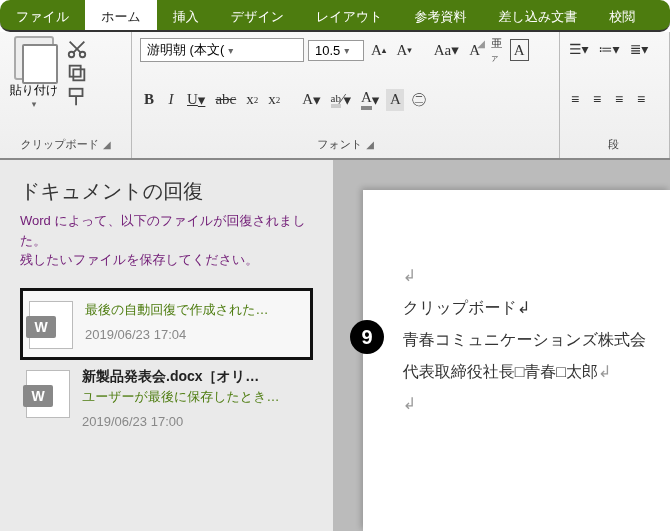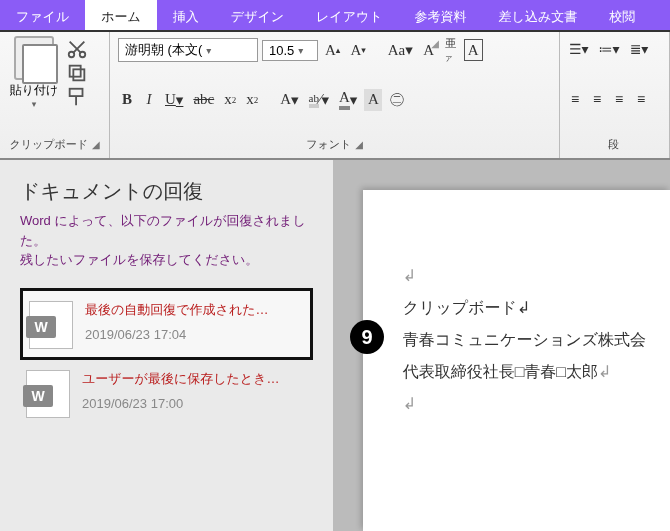--- a/index.html
+++ b/index.html
@@ -1,24 +1,24 @@
 <!DOCTYPE html>
 <html><head>
 <meta charset="utf-8">
 <style>
   * { box-sizing: border-box; margin: 0; padding: 0; }
   body { font-family: "Yu Gothic", "Meiryo", sans-serif; font-size: 12px; width: 670px; height: 531px; overflow: hidden; background: #fff; }
-  .menubar { display: flex; background: #8b5cf6; color: #fff; height: 32px; border-bottom: 2px solid #333; }
+  .menubar { display: flex; background: #4d7c0f; color: #fff; height: 32px; border-bottom: 2px solid #333; border-radius: 10px; }
   .menubar .tab { padding: 8px 16px; font-size: 13px; cursor: pointer; }
   .menubar .tab.active { background: #fff; color: #222; }
   .ribbon { display: flex; background: linear-gradient(#f8f8f8, #eee); border-bottom: 2px solid #888; height: 128px; }
   .group { border-right: 1px solid #bbb; padding: 4px 8px; display: flex; flex-direction: column; justify-content: space-between; }
   .group-label { text-align: center; font-size: 11px; color: #444; padding: 2px 0; }
   .group-label .lnch { font-size: 10px; color: #777; margin-left: 4px; }
-  .clip { width: 110px; }
+  .clip { width: 132px; }
   .clip-top { display: flex; gap: 6px; align-items: flex-start; }
   .paste { width: 52px; text-align: center; }
   .paste-icon { width: 40px; height: 44px; margin: 0 auto; border: 2px solid #aaa; border-radius: 3px; position: relative; background: #eee; }
   .paste-icon::before { content:""; position:absolute; top:6px; left:6px; right:-6px; bottom:-6px; background:#fff; border:2px solid #888; border-radius:2px; }
   .paste-lbl { font-size: 12px; margin-top: 2px; }
   .clip-side svg { width: 22px; height: 22px; display: block; margin: 2px 0; }
   .font-group { flex: 1; min-width: 400px; }
   .font-row { display: flex; align-items: center; gap: 4px; padding: 2px 0; }
   .combo { border: 1px solid #999; background: #fff; padding: 2px 6px; display: flex; align-items: center; font-size: 13px; }
   .combo .dd { margin-left: 4px; font-size: 10px; color: #666; }
@@ -31,21 +31,21 @@
   .content { display: flex; height: calc(531px - 160px); }
   .recovery { width: 352px; background: #eaeaea; padding: 18px 20px; }
   .recovery-title { font-size: 20px; color: #333; margin-bottom: 6px; }
   .recovery-msg { font-size: 13px; color: #701a75; line-height: 1.5; margin-bottom: 18px; }
   .rec-item { display: flex; gap: 12px; padding: 8px 6px; align-items: flex-start; }
   .rec-item.selected { border: 3px solid #111; background: #f7f7f7; }
   .rec-icon { width: 44px; height: 48px; background: #fff; border: 1px solid #bbb; position: relative; flex-shrink: 0; margin-top: 2px; }
   .rec-icon .w { position:absolute; left:-4px; top:14px; width:30px; height:22px; background:#888; color:#fff; font-weight:bold; font-size:14px; display:flex; align-items:center; justify-content:center; border-radius:2px; }
   .rec-text { flex: 1; overflow: hidden; }
   .rec-name { font-size: 14px; font-weight: bold; color: #222; white-space: nowrap; overflow: hidden; text-overflow: ellipsis; }
-  .rec-desc { font-size: 13px; color: #b91c1c; white-space: nowrap; overflow: hidden; text-overflow: ellipsis; margin-top: 2px; }
+  .rec-desc { font-size: 13px; color: #4d7c0f; white-space: nowrap; overflow: hidden; text-overflow: ellipsis; margin-top: 2px; }
   .rec-time { font-size: 13px; color: #888; margin-top: 8px; }
   .callout { position: absolute; left: 350px; top: 320px; width: 34px; height: 34px; border-radius: 50%; background: #000; color: #fff; display: flex; align-items: center; justify-content: center; font-size: 20px; font-weight: bold; }
   .doc { flex: 1; background: #bbb; padding: 30px 0 0 30px; }
   .page { background: #fff; width: 100%; height: 100%; padding: 70px 24px 0 40px; font-family: "Yu Mincho", serif; font-size: 16px; color: #333; line-height: 2; box-shadow: -2px -2px 6px rgba(0,0,0,0.2); }
   .page .line { white-space: nowrap; }
   .para-mark { color: #999; }
 </style>
 </head>
 <body>
 
@@ -82,21 +82,21 @@
             <rect x="4" y="3" width="14" height="8"></rect>
             <path d="M11 11v10"></path>
           </svg>
       </div>
     </div>
     <div class="group-label"><span>クリップボード</span><span class="lnch">◢</span></div>
   </div>
 
   <div class="group font-group">
     <div class="font-row">
-      <div class="combo" style="width:140px">
+      <div class="combo" style="width:164px">
           <span>游明朝 (本文(</span>
           <span class="dd">▾</span>
         </div>
       <div class="combo" style="width:56px">
           <span>10.5</span>
           <span class="dd">▾</span>
         </div>
       <span class="rbtn">A<sup>▴</sup></span>
       <span class="rbtn">A<sup>▾</sup></span>
       <span style="width:8px"></span>
@@ -158,20 +158,21 @@
       <div class="rec-text">
         <div class="rec-desc">最後の自動回復で作成された…</div>
         <div class="rec-time">2019/06/23 17:04</div>
       </div>
     </div>
     <div class="rec-item">
       <div class="rec-icon">
           <div class="w">W</div>
         </div>
       <div class="rec-text">
+        <div class="rec-name">新製品発表会.docx［オリ…</div>
         <div class="rec-desc">ユーザーが最後に保存したとき…</div>
         <div class="rec-time">2019/06/23 17:00</div>
       </div>
     </div>
   </div>
   <div class="doc">
     <div class="page">
       <div class="line"><span class="para-mark">↲</span></div>
       <div class="line">クリップボード↲</div>
       <div class="line">青春コミュニケーションズ株式会</div>

